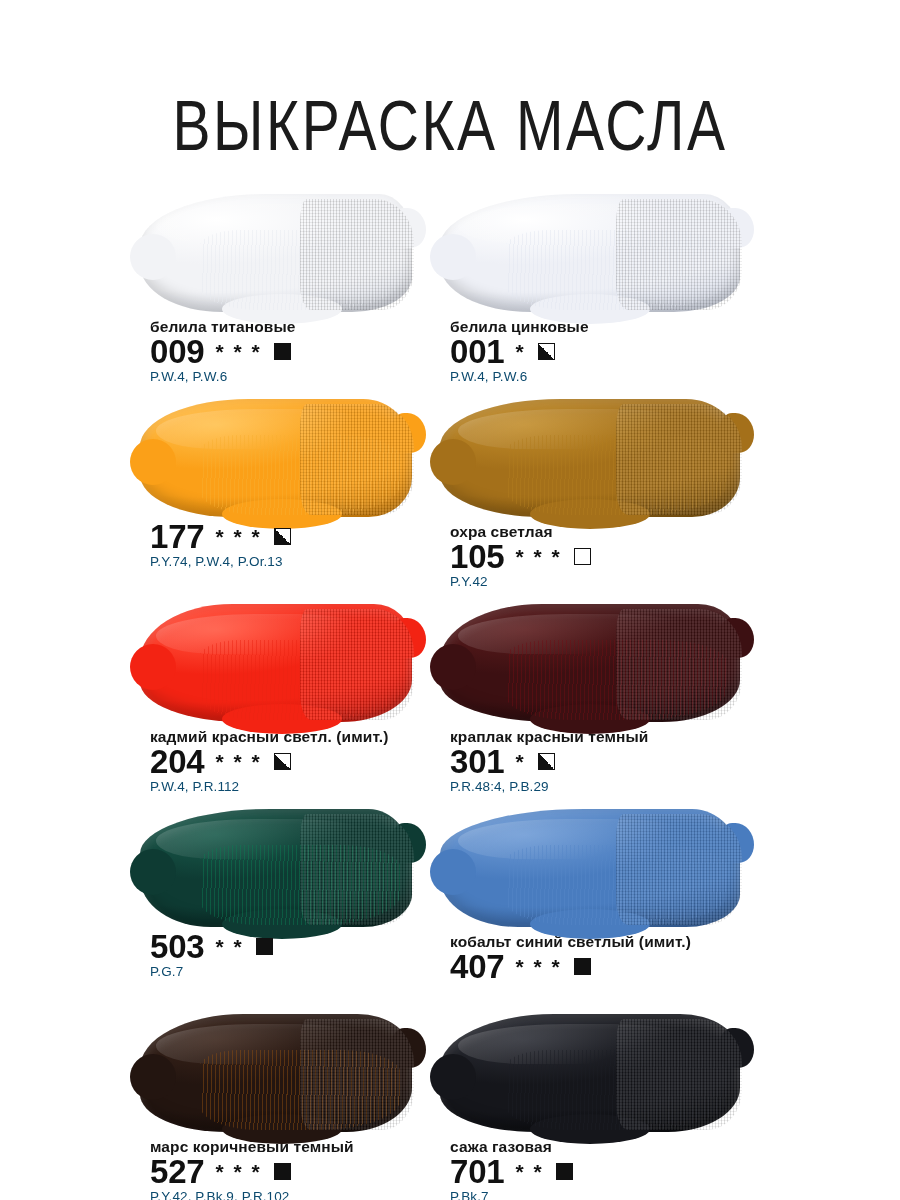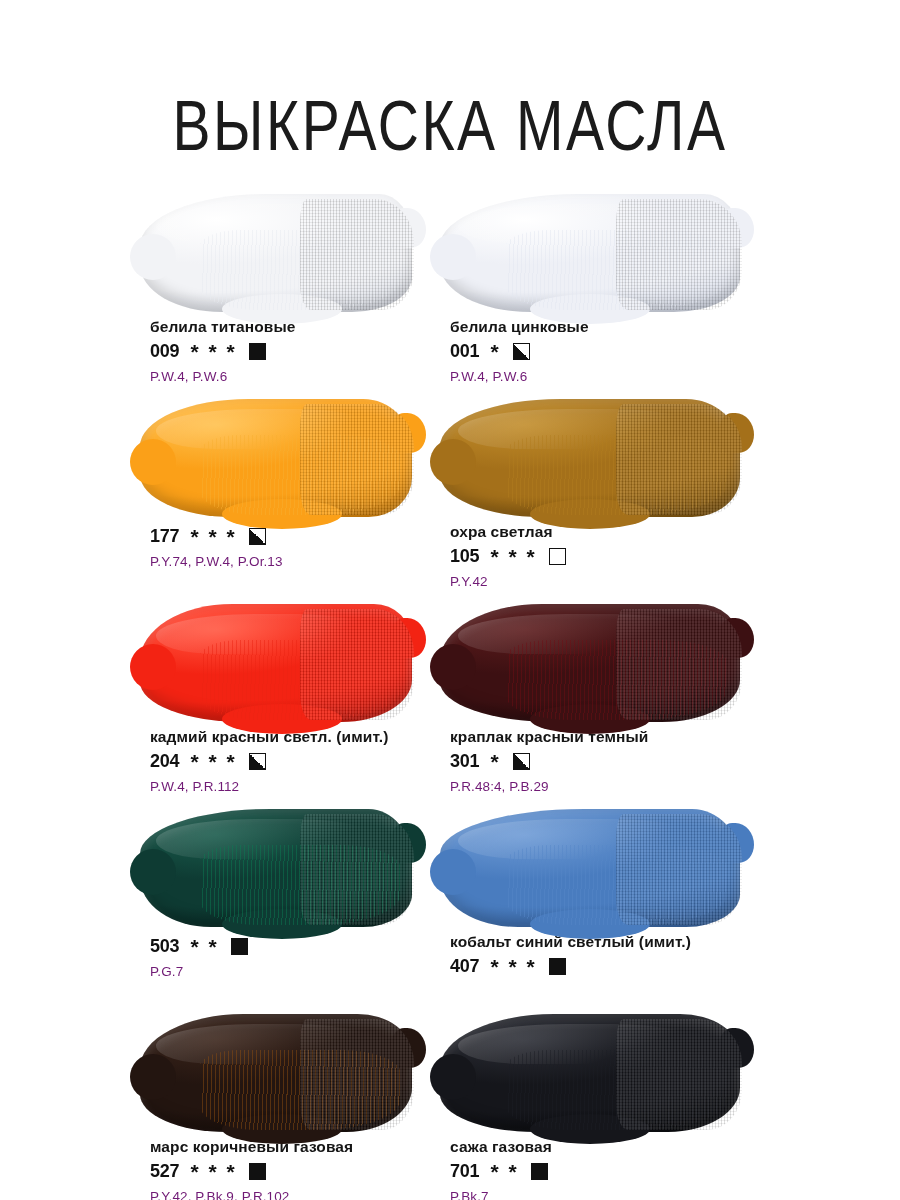--- a/index.html
+++ b/index.html
@@ -156,21 +156,21 @@
     color: #151515;
     margin-bottom: 2px;
     white-space: nowrap;
   }
   .c-line {
     display: flex;
     align-items: center;
     height: 26px;
   }
   .c-code {
-    font-size: 18px;
+    font-size: 33px;
     font-weight: 700;
     letter-spacing: -0.2px;
     color: #111111;
     line-height: 1;
   }
   .c-stars {
     font-size: 21px;
     font-weight: 700;
     color: #111111;
     margin-left: 11px;
@@ -194,21 +194,21 @@
   }
   .c-box.half::before {
     content: "";
     position: absolute;
     inset: 0;
     background: linear-gradient(to bottom left, #ffffff 0 50%, #111111 50% 100%);
   }
   .c-pigments {
     font-size: 13.5px;
     font-weight: 400;
-    color: #701a75;
+    color: #0c4a6e;
     margin-top: 5px;
     letter-spacing: .1px;
     white-space: nowrap;
   }
 </style>
 </head>
 <body>
 
 <div class="page">
 
@@ -385,21 +385,21 @@
           <div class="swatch-wrap">
             <div class="smear" style="background: radial-gradient(120% 90% at 28% 22%, rgb(58, 36, 26) 0%, rgb(35, 21, 16) 42%, rgb(35, 21, 16) 68%, rgb(20, 11, 8) 100%); border-radius: 38% 20% 24% 32% / 46% 34% 38% 32%;">
               <div class="edge"></div>
               <div class="blob-a" style="background: rgb(35, 21, 16);"></div>
               <div class="blob-b" style="background: rgb(35, 21, 16);"></div>
               <div class="blob-c" style="background: rgb(35, 21, 16);"></div>
               <div class="speck" style="background: repeating-linear-gradient(92deg, rgb(138, 77, 18) 0px, rgb(138, 77, 18) 1px, rgba(0, 0, 0, 0) 1px, rgba(0, 0, 0, 0) 4px); opacity: 0.5;"></div>
             </div>
           </div>
           <div class="caption">
-            <div class="c-name">марс коричневый газовая</div>
+            <div class="c-name">марс коричневый темный</div>
             <div class="c-line">
               <div class="c-code">527</div>
               <div class="c-stars">* * *</div>
               <div class="c-box full"></div>
             </div>
             <div class="c-pigments">P.Y.42, P.Bk.9, P.R.102</div>
           </div>
         </div>
         <div class="cell right">
           <div class="swatch-wrap">

